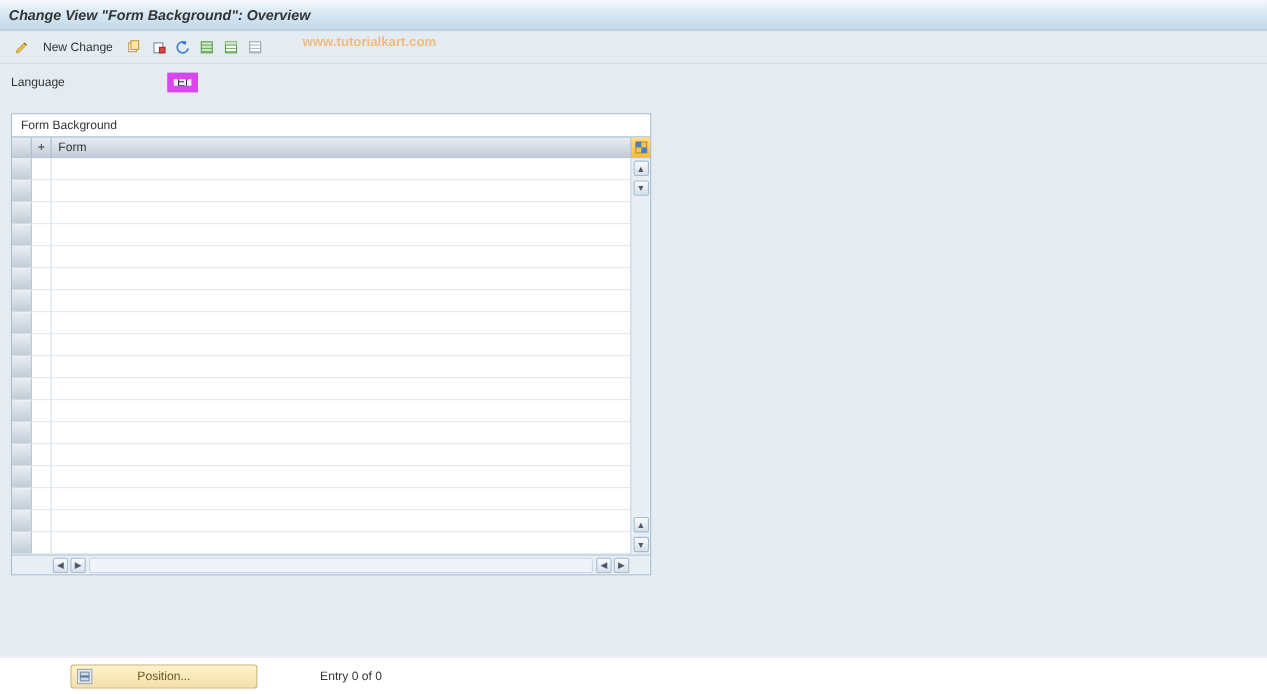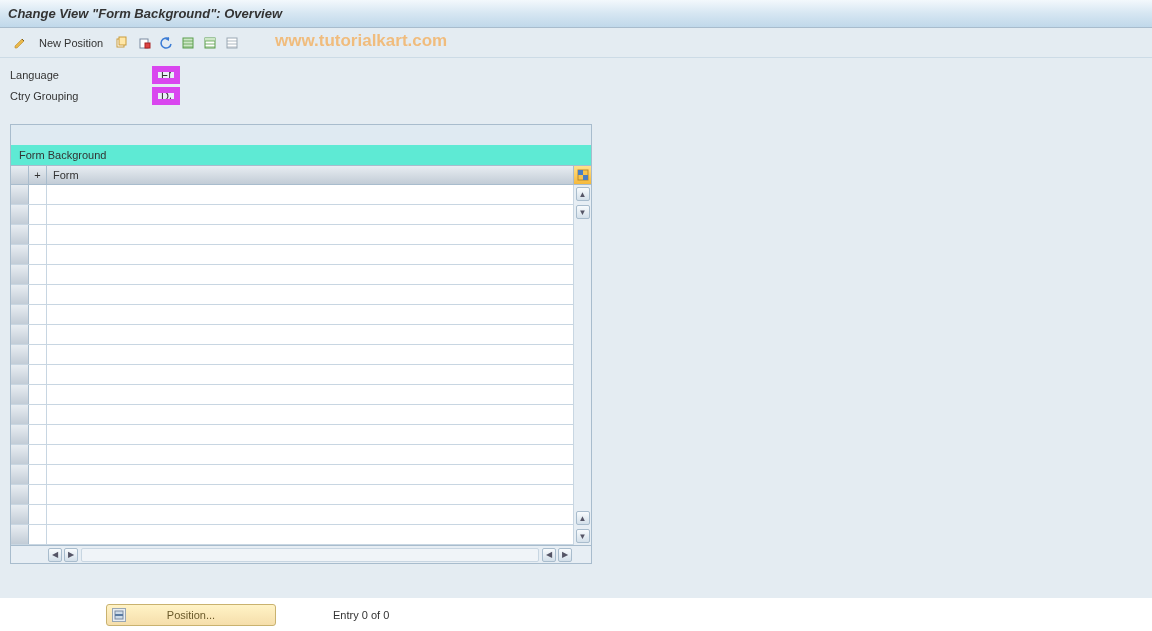--- a/index.html
+++ b/index.html
@@ -60,21 +60,21 @@
     height: 20px;
     display:flex;align-items:center;
     cursor:pointer;
     border:1px solid transparent;
     border-radius:2px;
   }
   .watermark {
     position: absolute;
     left: 275px;
     top: 3px;
-    font-size: 17px;
+    font-size: 12px;
     font-weight: bold;
     color: #f3b469;
     opacity: 0.85;
     pointer-events:none;
   }
   .form-area {
     padding: 6px 10px 10px 10px;
   }
   .field-row {
     display: flex;
@@ -101,22 +101,21 @@
   .table-panel {
     margin: 8px 10px 0 10px;
     width: 582px;
     border: 1px solid #a8bccd;
     background: #dfeaf2;
     position: relative;
   }
   .table-title {
     padding: 4px 8px;
     color: #333;
-    background: #5eead4;
-    margin-top: 20px;
+    background: #ffffff;
   }
   .table-header {
     display: flex;
     height: 20px;
     background: linear-gradient(to bottom,#e8edf2,#c2ccd6);
     border-top: 1px solid #a8bccd;
     border-bottom: 1px solid #a8bccd;
     position:relative;
   }
   .th-sel {
@@ -213,21 +212,21 @@
     border-radius:2px;
   }
   .hs-gap-right{width:18px;}
 
   .footer {
     position:absolute;
     left:0;right:0;bottom:0;
     height:34px;
     display:flex;
     align-items:center;
-    padding-left:106px;
+    padding-left:64px;
     background:#fff;
     border-top:1px solid #e4ecf2;
   }
   .position-btn {
     width:170px;height:22px;
     background: linear-gradient(to bottom,#fff3c6,#f5deab);
     border:1px solid #c9b26f;
     border-radius:3px;
     display:flex;align-items:center;justify-content:center;
     gap:6px;
@@ -258,21 +257,21 @@
   </div>
 
   <div class="toolbar">
     <div class="tb-btn">
       <svg width="14" height="14" viewBox="0 0 14 14">
           <path d="M2 10 L9 3 L11 5 L4 12 L2 12 Z" fill="#e9b84a" stroke="#b8892f" stroke-width="0.6"></path>
           <path d="M9 3 L11 5" stroke="#7a5a1a" stroke-width="1"></path>
         </svg>
     </div>
     <div class="new-entries">
-      <span>New Position</span>
+      <span>New Change</span>
     </div>
     <div class="tb-btn">
       <svg width="14" height="14" viewBox="0 0 14 14">
           <rect x="2" y="3" width="7" height="8" fill="#fff" stroke="#c99b3a"></rect>
           <rect x="4" y="1" width="7" height="8" fill="#ffe7a8" stroke="#c99b3a"></rect>
         </svg>
     </div>
     <div class="tb-btn">
       <svg width="14" height="14" viewBox="0 0 14 14">
           <rect x="3" y="3" width="8" height="9" fill="#fff" stroke="#7a8aa0"></rect>
@@ -304,24 +303,20 @@
           <path d="M2 5 H12 M2 8 H12 M2 11 H12" stroke="#9aa7b3" stroke-width="0.8"></path>
         </svg>
     </div>
     <div class="watermark">www.tutorialkart.com</div>
   </div>
 
   <div class="form-area">
     <div class="field-row">
       <div class="field-label">Language</div>
       <input class="field-input w28 readonly" readonly="" value="EN" style="">
-    </div>
-    <div class="field-row">
-      <div class="field-label">Ctry Grouping</div>
-      <input class="field-input w28 readonly" readonly="" value="DZ" style="">
     </div>
   </div>
 
   <div class="table-panel">
     <div class="table-title">Form Background</div>
     <div class="table-header">
       <div class="th-sel"></div>
       <div class="th-plus">
           <span>+</span>
         </div>

